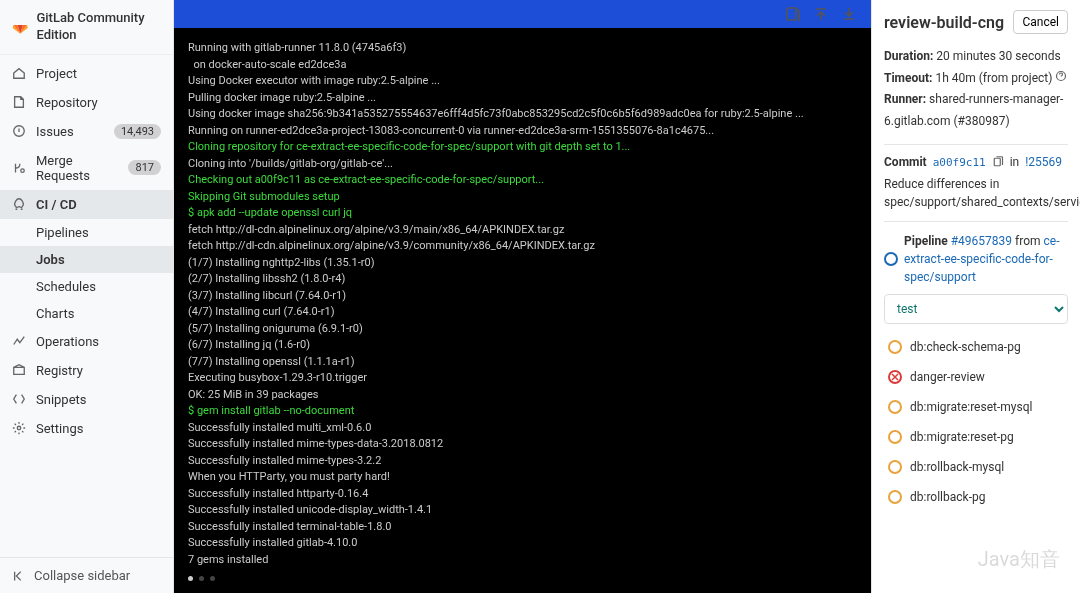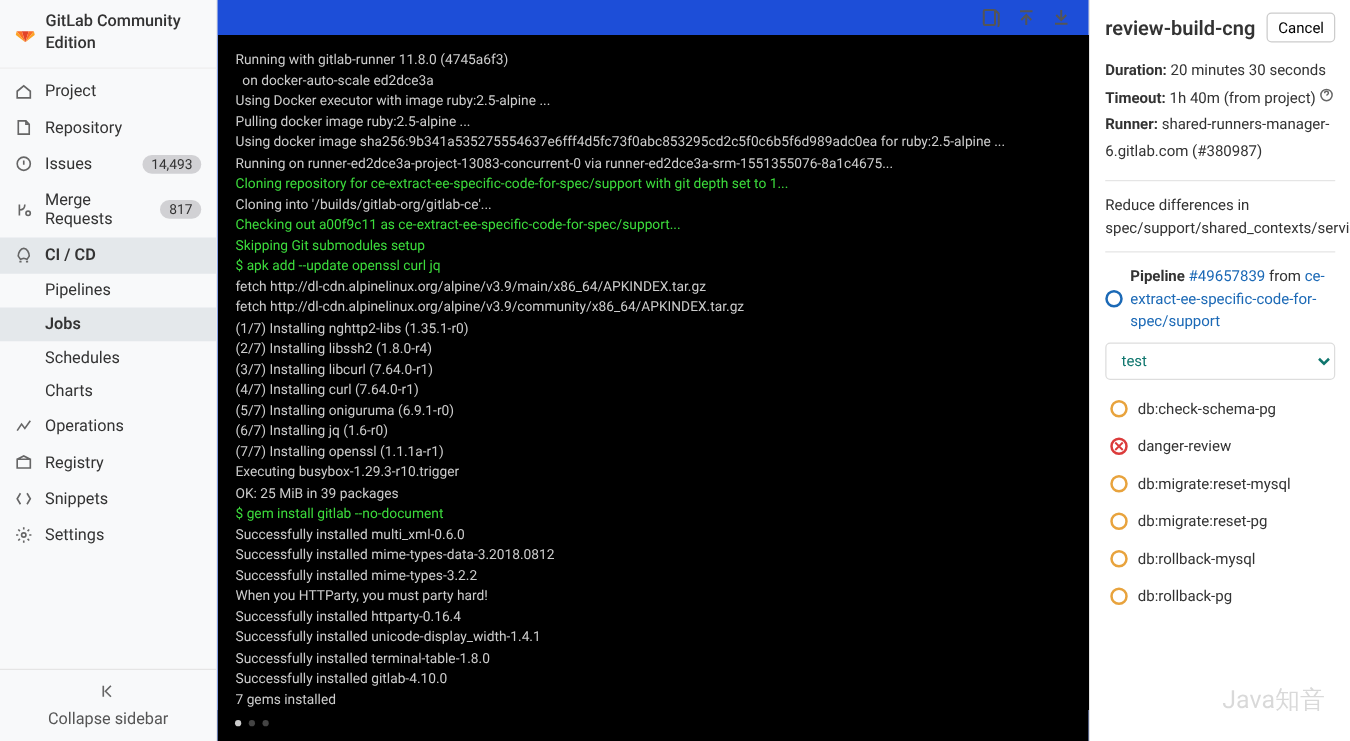--- a/index.html
+++ b/index.html
@@ -8,21 +8,21 @@
 .sidebar-header { display:flex; align-items:center; padding:10px 12px; gap:8px; border-bottom:1px solid #eee; }
 .logo { width:20px; height:20px; }
 .sidebar-title { font-size:13px; font-weight:500; line-height:1.3; color:#333; }
 .sidebar-nav { flex:1; overflow-y:auto; padding-top:4px; }
 .nav-item { display:flex; align-items:center; padding:7px 12px; gap:10px; cursor:pointer; color:#333; font-size:13px; }
 .nav-item.active { background:#e4e8eb; font-weight:600; }
 .nav-item .icon { width:14px; height:14px; flex-shrink:0; stroke:#666; fill:none; stroke-width:1.5; }
 .nav-item .badge { margin-left:auto; background:#d1d1d4; color:#333; border-radius:9px; padding:1px 7px; font-size:11px; }
 .nav-sub { padding:6px 12px 6px 36px; cursor:pointer; font-size:13px; color:#333; }
 .nav-sub.active { background:#e4e8eb; font-weight:600; }
-.sidebar-footer { border-top:1px solid #e5e5e5; padding:10px 12px; display:flex; align-items:center; gap:8px; cursor:pointer; color:#555; font-size:13px;flex-direction:column; }
+.sidebar-footer { border-top:1px solid #e5e5e5; padding:10px 12px; display:flex; align-items:center; gap:8px; cursor:pointer; color:#555; font-size:13px; }
 .main { flex:1; display:flex; flex-direction:column; background:#1d4ed8; overflow:hidden; }
 .toolbar { display:flex; justify-content:flex-end; gap:12px; padding:6px 14px; }
 .toolbar .ticon { width:16px; height:16px; stroke:#555; fill:none; stroke-width:1.6; cursor:pointer; }
 .terminal { flex:1; background:#000; color:#ccc; font-family:Menlo,Consolas,monospace; font-size:11px; line-height:1.5; padding:12px 14px; overflow:auto; white-space:pre; }
 .terminal .g { color:#3cdb3c; }
 .dots { padding:8px 14px 12px; background:#000; display:flex; gap:6px; }
 .dot { width:5px; height:5px; border-radius:50%; background:#444; }
 .dot.on { background:#ccc; }
 .right { width:209px; border-left:1px solid #e5e5e5; padding:10px 12px; overflow-y:auto; font-size:12px; color:#333; }
 .right-head { display:flex; justify-content:space-between; align-items:center; margin-bottom:12px; }
@@ -156,20 +156,30 @@
   </div>
   <div class="meta">
     <div><b>Duration:</b> <span>20 minutes 30 seconds</span></div>
     <div><b>Timeout:</b> <span>1h 40m (from project)</span> <svg class="small-ico" viewBox="0 0 16 16">
           <circle cx="8" cy="8" r="6"></circle>
           <path d="M6 6c0-1 1-2 2-2s2 1 2 2-1 1.5-2 2.5M8 12h0"></path>
         </svg></div>
     <div><b>Runner:</b> <span>shared-runners-manager-6.gitlab.com (#380987)</span></div>
   </div>
   <div class="sep"></div>
+  <div class="commit-row">
+    <b>Commit</b>
+    <span class="link mono">a00f9c11</span>
+    <svg class="small-ico" viewBox="0 0 16 16">
+        <rect x="3" y="3" width="8" height="10" rx="1"></rect>
+        <path d="M6 1h7a1 1 0 0 1 1 1v10"></path>
+      </svg>
+    <span>in</span>
+    <span class="link">!25569</span>
+  </div>
   <div style="margin-top:6px;line-height:1.5">Reduce differences in spec/support/shared_contexts/services_shared_context.rb</div>
   <div class="sep"></div>
   <div class="pipeline-row">
     <span class="status-ico status-running"></span>
     <div>
       <b>Pipeline</b>
       <span class="link">#49657839</span>
       <span>from</span>
       <span class="link">ce-extract-ee-specific-code-for-spec/support</span>
     </div>

